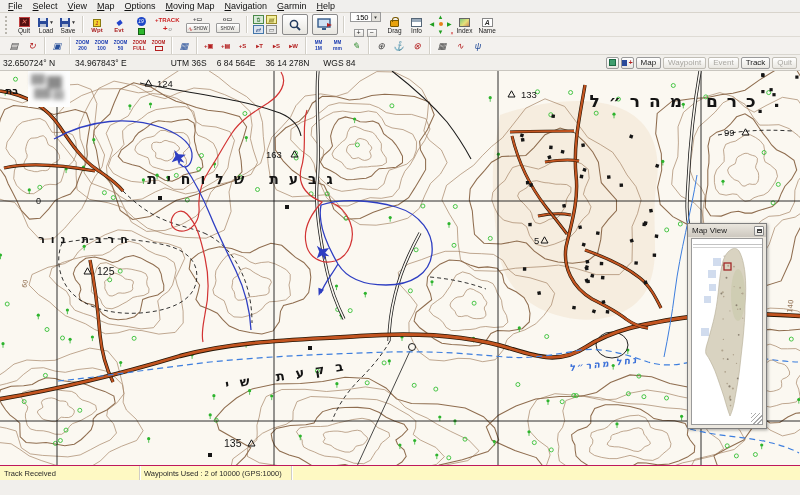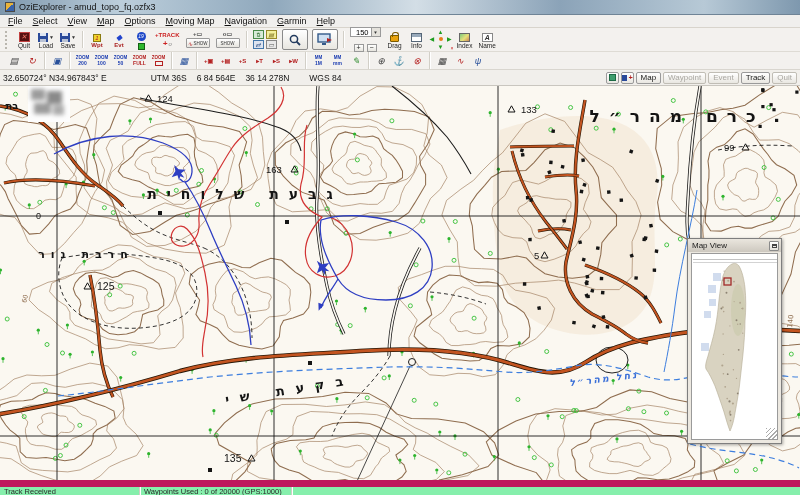--- a/index.html
+++ b/index.html
@@ -67,54 +67,50 @@
 .t2 em{font-style:normal;font-size:4.5px;line-height:5px;color:#1a3bb0;font-weight:bold}
 .t2 b{font-size:5px;line-height:6px;color:#1a3bb0}
 .t2.red em,.t2.red b{color:#b42020}
 .rb{width:8px;height:5px;border:1px solid #b42020;margin-top:1px}
 .t2g{height:15px;min-width:16px;display:flex;align-items:center;justify-content:center;font-size:9px;color:#444;margin:0 1px}
 .t2g.red{color:#b42020}.t2g.blue{color:#28509a}.t2g.green{color:#2a8a2a}
 .gpsb{font-size:6px;color:#b42020;font-weight:bold;min-width:15px;height:15px;display:flex;align-items:center;justify-content:center;margin:0 1px}
 
 #coordbar{height:16px;background:#f1efeb;border-bottom:1px solid #c9c6bf;display:flex;align-items:center;font-size:8.5px;color:#141414;white-space:nowrap}
 .cseg{flex:0 0 auto}
-#coordbar .sp1{margin-left:3px}#coordbar .sp2{}#coordbar .sp3{margin-left:44px}
-#coordbar .sp4{margin-left:10px}#coordbar .sp5{margin-left:10px}#coordbar .sp6{margin-left:20px}
+#coordbar .sp1{margin-left:3px}#coordbar .sp2{margin-left:20px}#coordbar .sp3{margin-left:44px}
+#coordbar .sp4{margin-left:10px}#coordbar .sp5{margin-left:10px}#coordbar .sp6{margin-left:14px}
 #coordbar .right{margin-left:auto;display:flex;align-items:center;padding-right:3px}
 .cbic{width:13px;height:12px;border:1px solid #9a9a9a;border-radius:2px;background:linear-gradient(#fff,#e9e7e1);margin-left:2px;display:flex;align-items:center;justify-content:center;font-size:8px}
 .cbic .gsq{width:7px;height:7px;background:#3f9e6e;border:1px solid #1d6a44}
 .cbic .dsk{width:7px;height:6px;background:#2a4a9a}
 .cbic .pl{color:#b42020;font-size:7px;font-weight:bold;margin-left:1px}
 .modebtn{height:12px;border:1px solid #9a9a9a;border-radius:2px;background:linear-gradient(#fff,#e9e7e1);
  font-size:8px;padding:0 4px;margin-left:2px;display:flex;align-items:center;color:#1a1a1a}
 .modebtn.dim{color:#a9a7a1;border-color:#c0bdb5}
 
 #maparea{position:relative;width:800px;height:394px;overflow:hidden;background:#fbf8f1}
 #map-svg{display:block}
 
-#mapview{position:absolute;left:687px;top:152px;width:95px;height:206px;background:#ece8e0;border:1px solid #7e7e7e;box-shadow:1px 1px 3px rgba(0,0,0,.35)}
+#mapview{position:absolute;left:687px;top:152px;width:80px;height:206px;background:#ece8e0;border:1px solid #7e7e7e;box-shadow:1px 1px 3px rgba(0,0,0,.35)}
 #mapview-title{height:13px;display:flex;align-items:center;justify-content:space-between;padding:0 2px 0 4px;font-size:8px;color:#1a1a1a;background:linear-gradient(#eae6de,#cdc8bf)}
 #mapview-btn{width:10px;height:10px;border:1px solid #8a8a8a;border-radius:1px;background:linear-gradient(#fff,#e4e2dc);display:flex;align-items:center;justify-content:center}
 #mapview-btn i{display:block;width:5px;height:4px;border:1px solid #444;border-top-width:2px}
 #mapview-body{position:absolute;left:3px;right:3px;top:14px;bottom:3px;background:#fff;border:1px solid #9a9a9a;overflow:hidden}
 #mv-grip{position:absolute;right:0;bottom:0;width:11px;height:11px;
  background:repeating-linear-gradient(135deg,#aaa 0 1px,transparent 1px 3px)}
 
-#statusbar{height:15px;background:#86efac;border-top:7px solid #be185d;display:flex;align-items:stretch;font-size:7.5px;color:#2a2a2a}
+#statusbar{height:15px;background:#fef9c3;border-top:1px solid #be185d;display:flex;align-items:stretch;font-size:7.5px;color:#2a2a2a}
 .sp{border-right:1px solid #d0cdc6;box-shadow:1px 0 0 #fff;display:flex;align-items:center;padding:0 4px;white-space:nowrap;overflow:hidden}
 </style>
 </head>
 <body>
 
 <div id="win">
 
-  <div id="titlebar">
-    <span class="appic"></span>
-    <span class="t">OziExplorer - amud_topo_fq.ozfx3</span>
-  </div>
 
   <div id="menubar">
     <span class="menu-item"><u>F</u>ile</span>
     <span class="menu-item"><u>S</u>elect</span>
     <span class="menu-item"><u>V</u>iew</span>
     <span class="menu-item"><u>M</u>ap</span>
     <span class="menu-item"><u>O</u>ptions</span>
     <span class="menu-item"><u>M</u>oving Map</span>
     <span class="menu-item"><u>N</u>avigation</span>
     <span class="menu-item"><u>G</u>armin</span>
@@ -848,17 +844,17 @@
             </g>
           <rect x="32" y="24" width="7" height="7" fill="none" stroke="#a22828" stroke-width="1.3"></rect>
         </svg>
         <div id="mv-grip"></div>
       </div>
     </div>
   </div>
 
   <div id="statusbar">
     <span class="sp" style="width:140px">Track Received</span>
-    <span class="sp" style="width:152px">Waypoints Used : 0 of 20000   (GPS:1000)</span>
+    <span class="sp" style="width:152px">Waypoints Used : 2 of 10000   (GPS:1000)</span>
     <span class="sp" style="flex:1;border-right:none"></span>
   </div>
 
 </div>
 
 </body></html>

